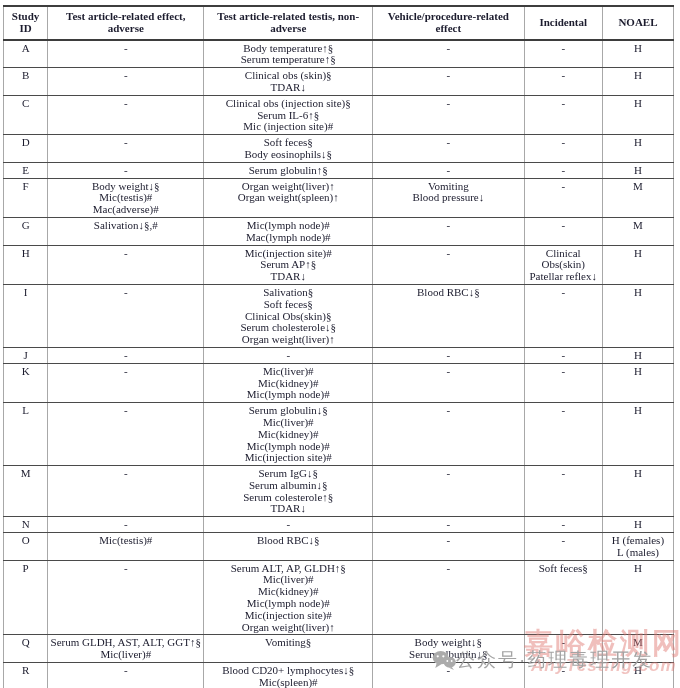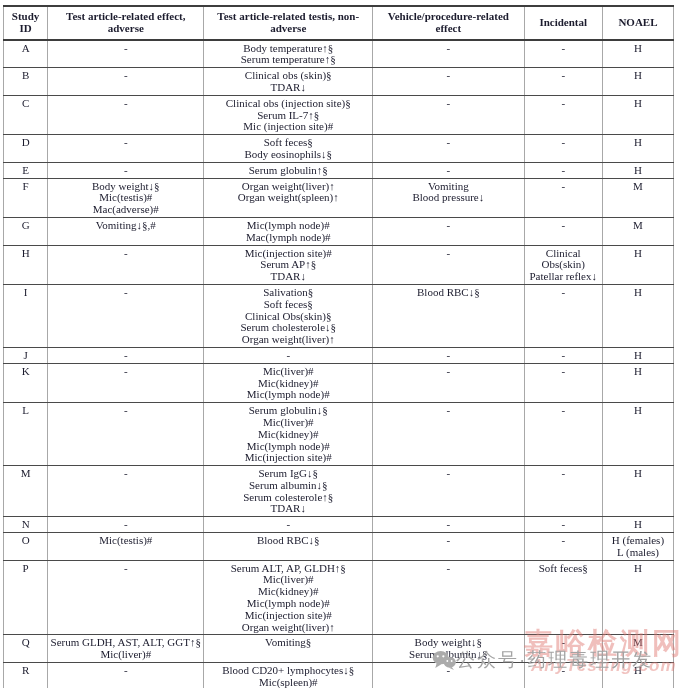--- a/index.html
+++ b/index.html
@@ -183,21 +183,21 @@
           </tr>
           <tr>
             <th class="row-id">
               <span class="cell-line">C</span>
             </th>
             <td class="data-cell">
               <span class="cell-line">-</span>
             </td>
             <td class="data-cell">
               <span class="cell-line">Clinical obs (injection site)§</span>
-              <span class="cell-line">Serum IL-7↑§</span>
+              <span class="cell-line">Serum IL-6↑§</span>
               <span class="cell-line">Mic (injection site)#</span>
             </td>
             <td class="data-cell">
               <span class="cell-line">-</span>
             </td>
             <td class="data-cell">
               <span class="cell-line">-</span>
             </td>
             <td class="data-cell">
               <span class="cell-line">H</span>
@@ -266,21 +266,21 @@
             </td>
             <td class="data-cell">
               <span class="cell-line">M</span>
             </td>
           </tr>
           <tr>
             <th class="row-id">
               <span class="cell-line">G</span>
             </th>
             <td class="data-cell">
-              <span class="cell-line">Vomiting↓§,#</span>
+              <span class="cell-line">Salivation↓§,#</span>
             </td>
             <td class="data-cell">
               <span class="cell-line">Mic(lymph node)#</span>
               <span class="cell-line">Mac(lymph node)#</span>
             </td>
             <td class="data-cell">
               <span class="cell-line">-</span>
             </td>
             <td class="data-cell">
               <span class="cell-line">-</span>

